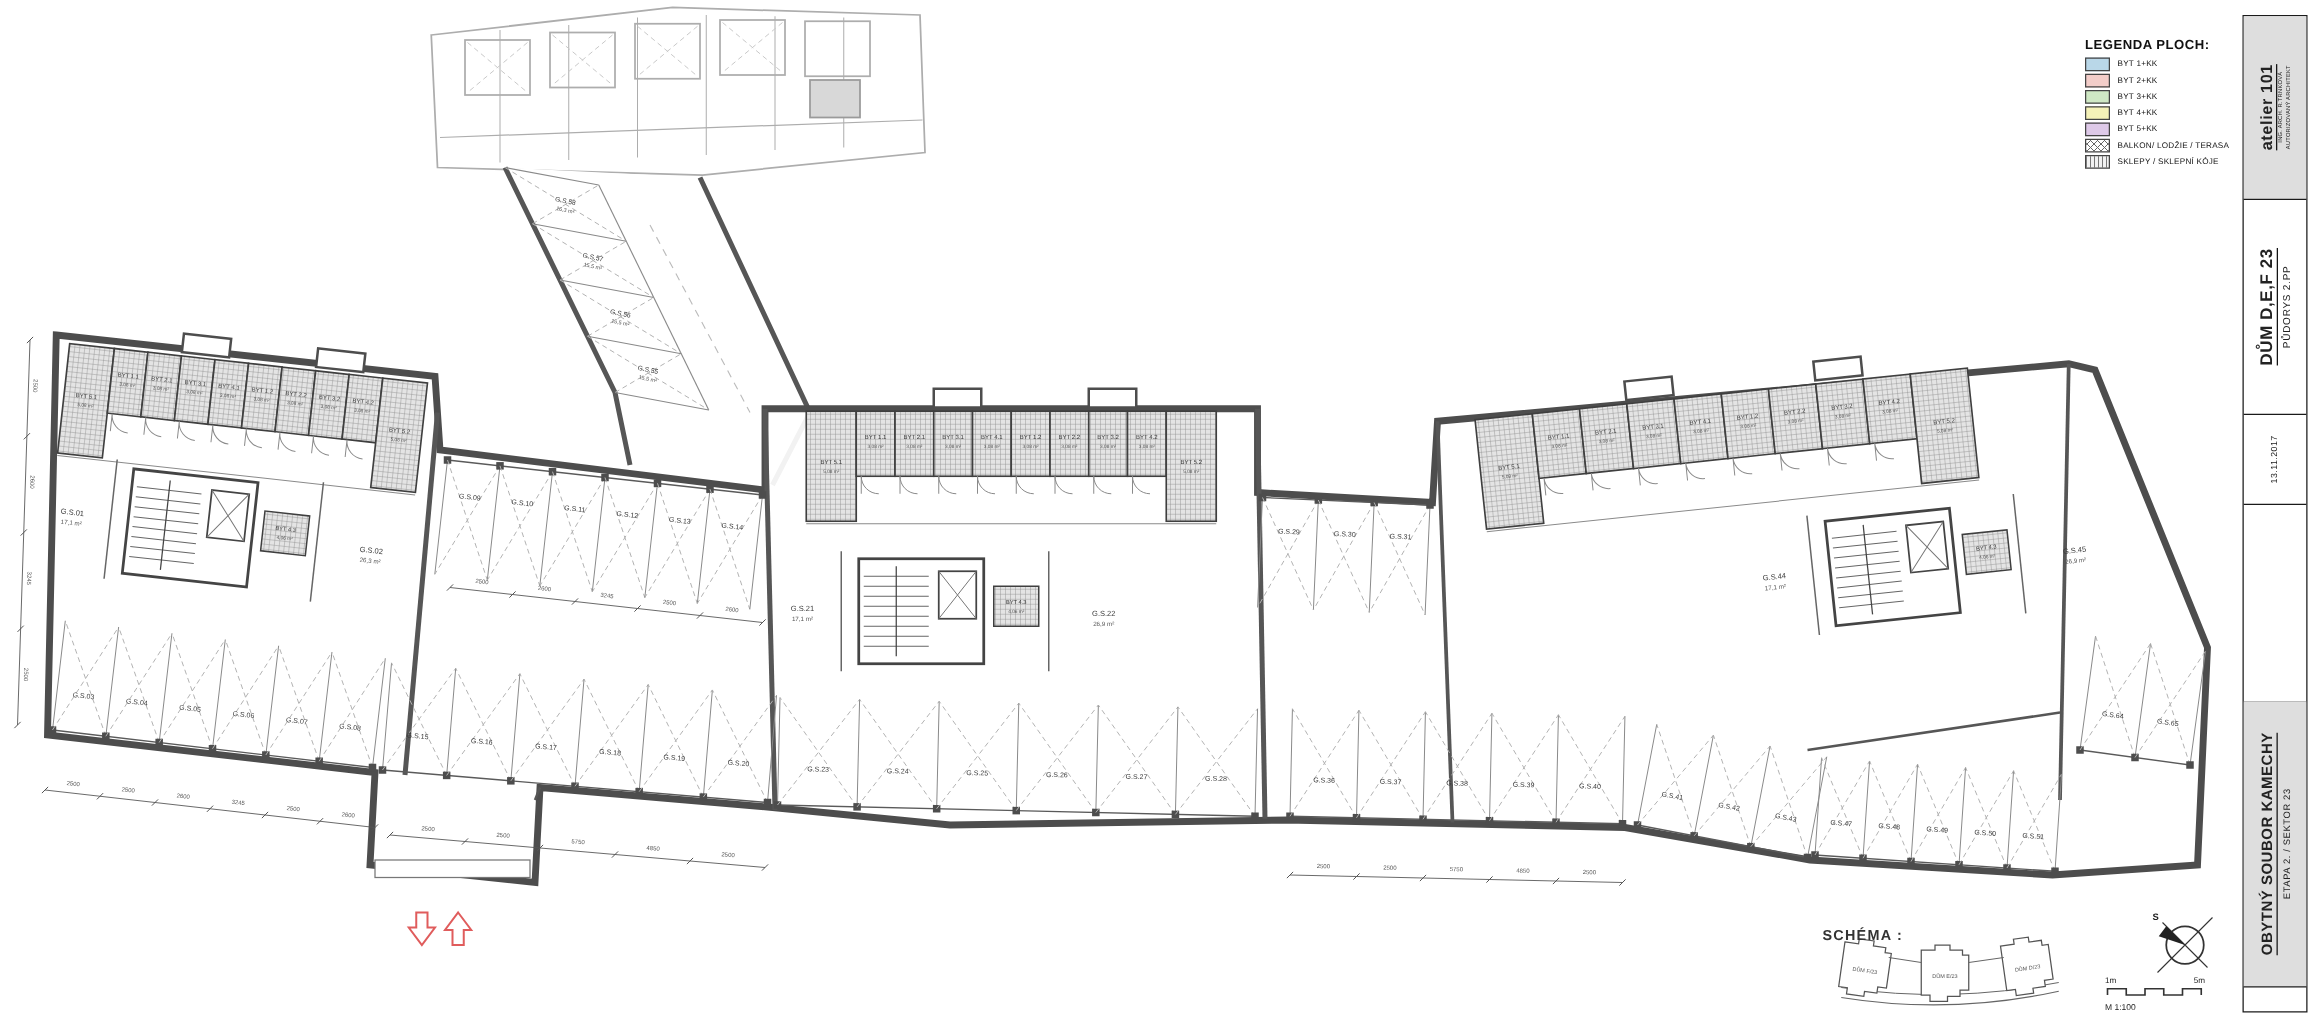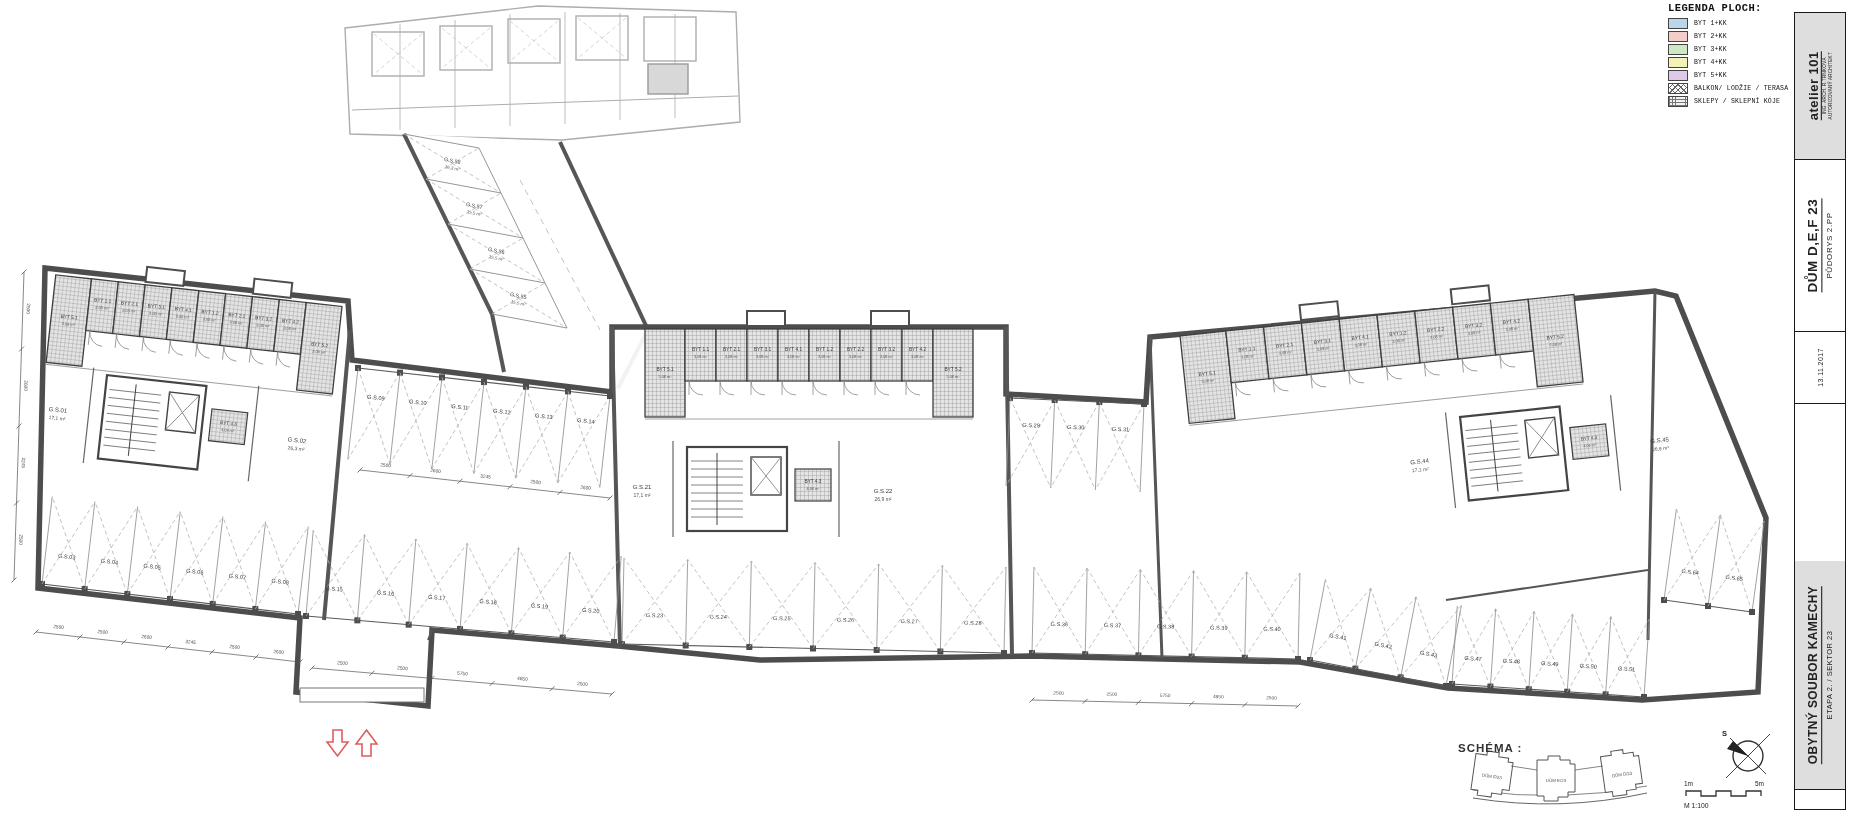--- a/index.html
+++ b/index.html
@@ -1,20 +1,20 @@
 <!DOCTYPE html>
 <html><head>
 <meta charset="utf-8">
 <style>
   html,body{margin:0;padding:0;background:#fff;}
   .page{position:relative;width:1850px;height:820px;background:#fff;overflow:hidden;
         font-family:"Liberation Sans",sans-serif;color:#222;}
   svg text{font-family:"Liberation Sans",sans-serif;}
   
-  .legend{position:absolute;left:1668px;top:2px;width:108px;font-family:Liberation Mono, monospace;}
+  .legend{position:absolute;left:1668px;top:30px;width:108px;}
   .legend-title{font-size:10.5px;font-weight:bold;letter-spacing:.4px;margin-bottom:4px;color:#111;}
   .legend-row{display:flex;align-items:center;margin-bottom:3px;height:10px;}
   .legend-swatch{width:18px;height:9px;border:1px solid #444;margin-right:6px;flex:0 0 auto;}
   .legend-label{font-size:6.5px;color:#111;letter-spacing:.2px;white-space:nowrap;}
   .sw-cross{background:
      repeating-linear-gradient(45deg,#666 0 .8px,transparent .8px 4px),
      repeating-linear-gradient(-45deg,#666 0 .8px,transparent .8px 4px),#fff;}
   .sw-grid{background:
      repeating-linear-gradient(0deg,#777 0 .7px,transparent .7px 3.2px),
      repeating-linear-gradient(90deg,#777 0 .7px,transparent .7px 3.2px),#f2f2f2;}

